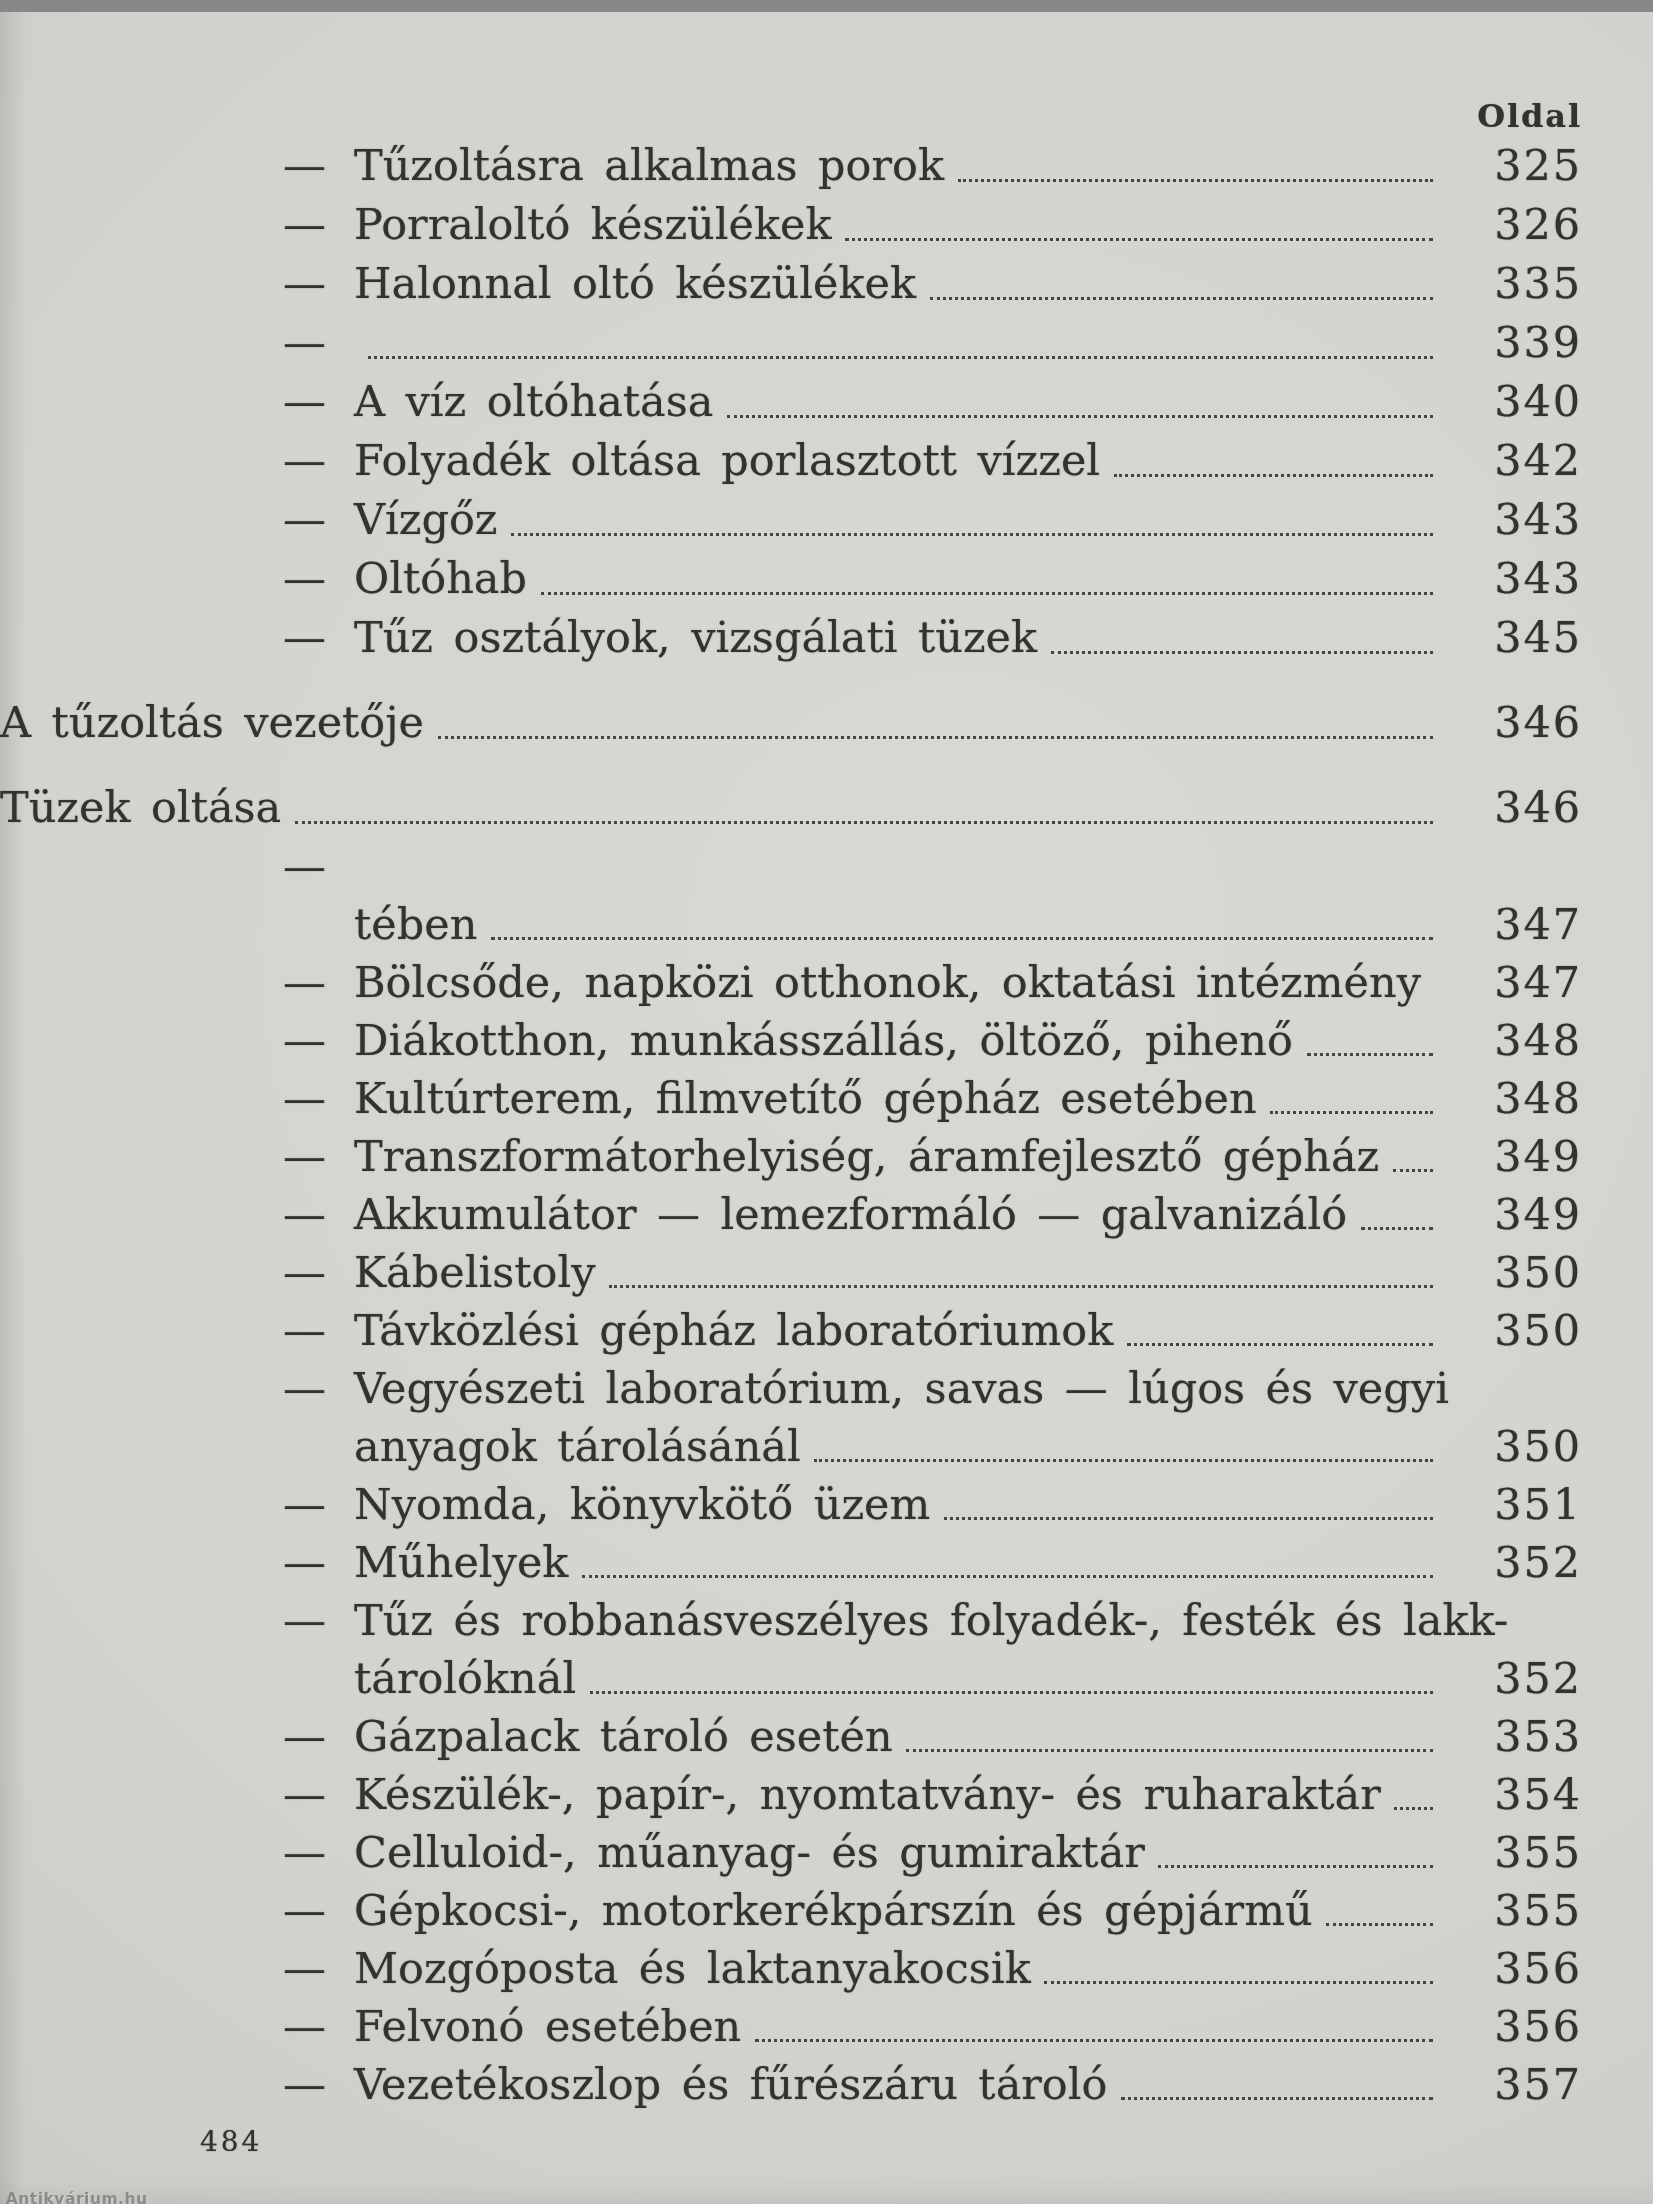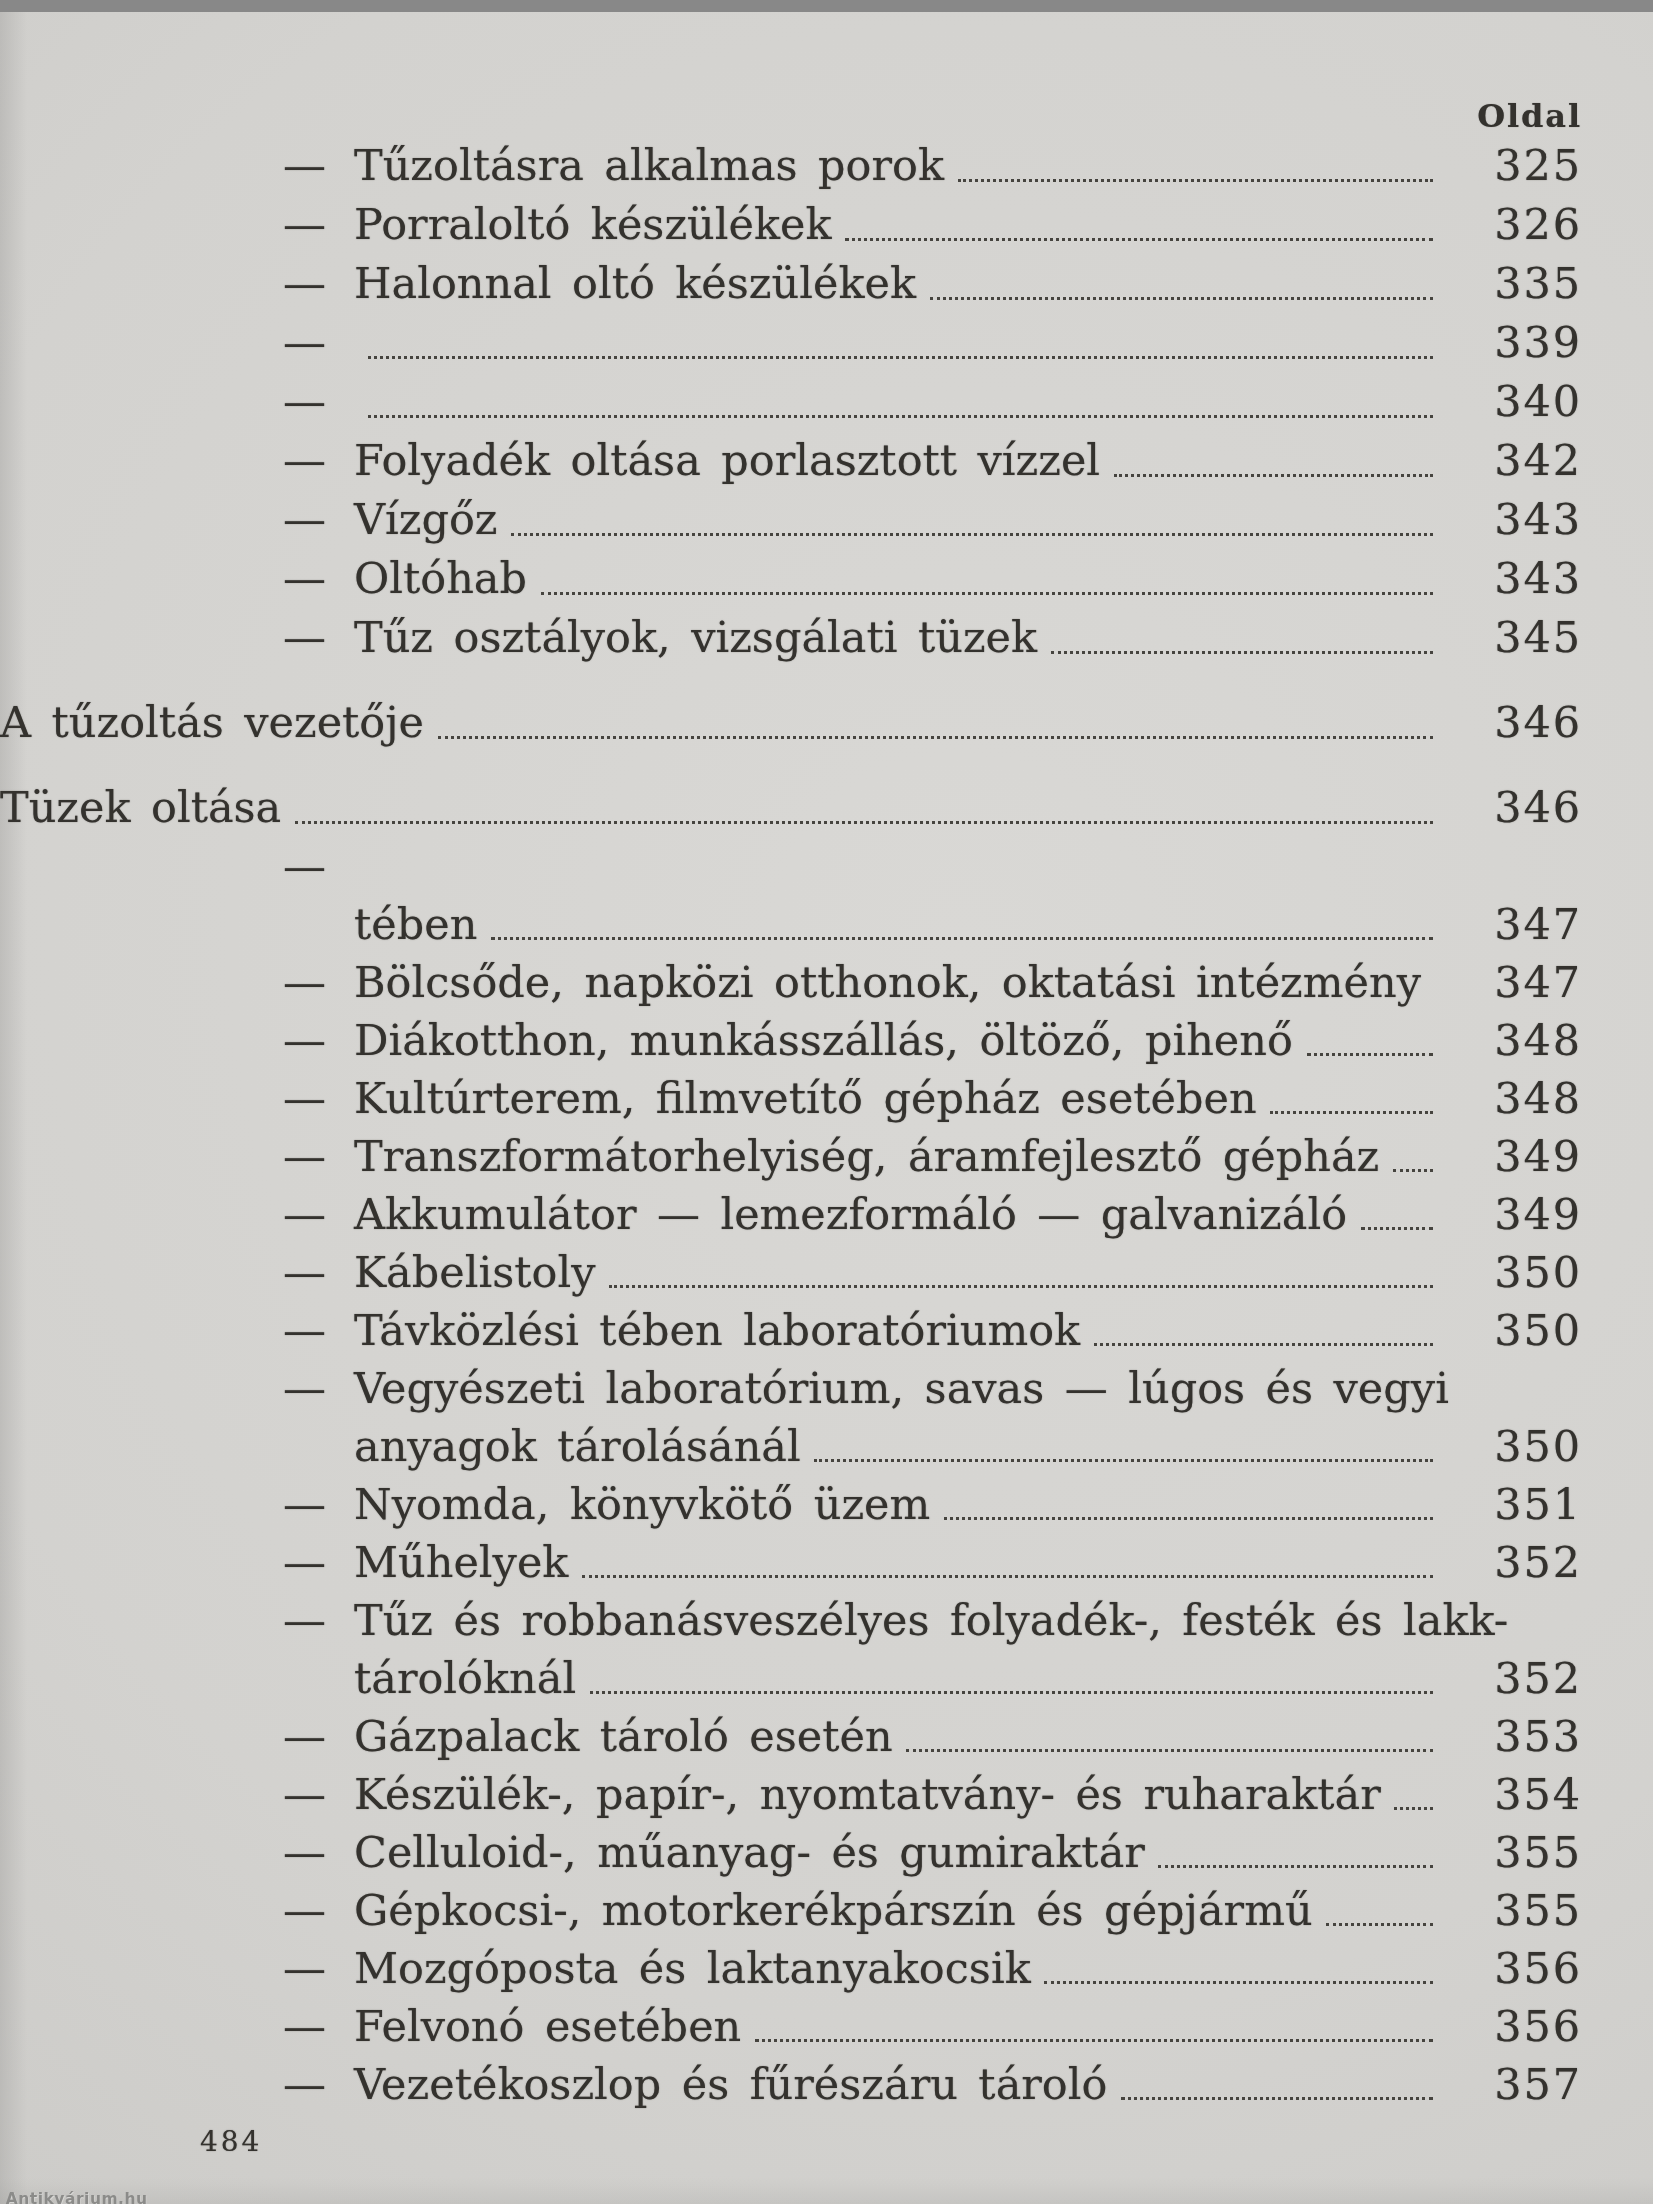--- a/index.html
+++ b/index.html
@@ -90,20 +90,21 @@
     <span class="leader"></span>
     <span class="pageno">335</span>
   </div>
       <div class="row k-e s-a">
     <span class="dash">—</span>
     <span class="leader"></span>
     <span class="pageno">339</span>
   </div>
       <div class="row k-e s-a">
     <span class="dash">—</span>
+    <span class="title">A víz oltóhatása</span>
     <span class="leader"></span>
     <span class="pageno">340</span>
   </div>
       <div class="row k-e s-a">
     <span class="dash">—</span>
     <span class="title">Folyadék oltása porlasztott vízzel</span>
     <span class="leader"></span>
     <span class="pageno">342</span>
   </div>
       <div class="row k-e s-a">
@@ -177,21 +178,21 @@
     <span class="pageno">349</span>
   </div>
       <div class="row k-e s-c">
     <span class="dash">—</span>
     <span class="title">Kábelistoly</span>
     <span class="leader"></span>
     <span class="pageno">350</span>
   </div>
       <div class="row k-e s-c">
     <span class="dash">—</span>
-    <span class="title">Távközlési tében laboratóriumok</span>
+    <span class="title">Távközlési gépház laboratóriumok</span>
     <span class="leader"></span>
     <span class="pageno">350</span>
   </div>
       <div class="row k-e s-c">
     <span class="dash">—</span>
     <span class="title">Vegyészeti laboratórium, savas — lúgos és vegyi</span>
 
   </div>
       <div class="row k-c s-c">
 

